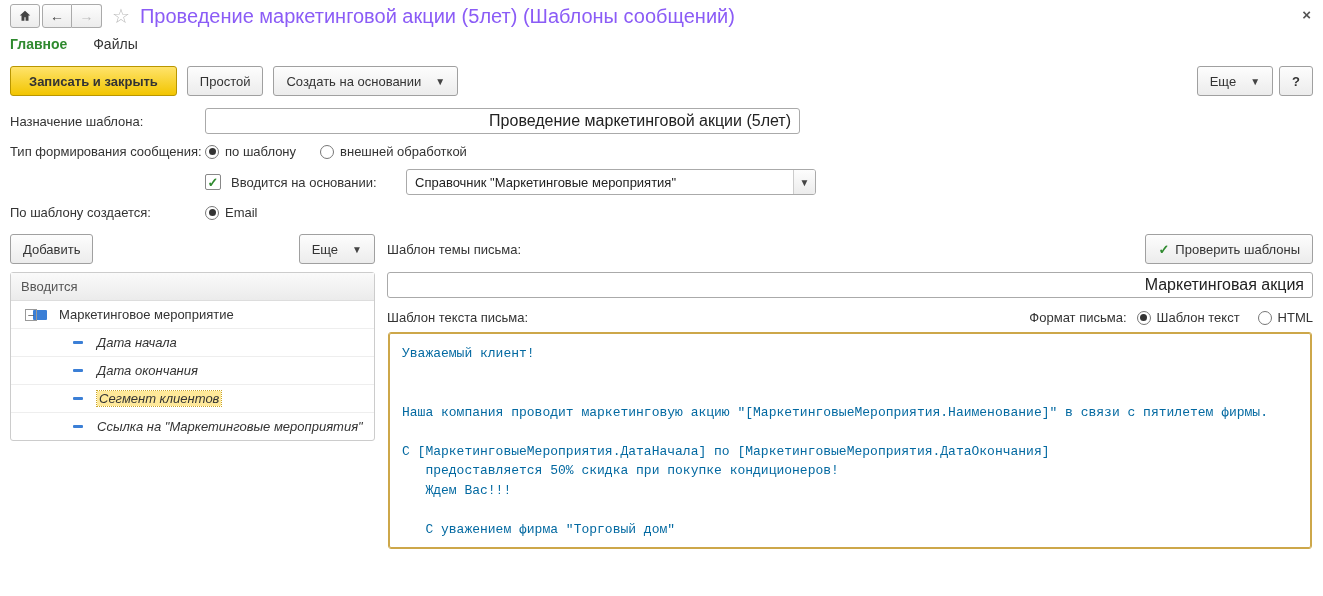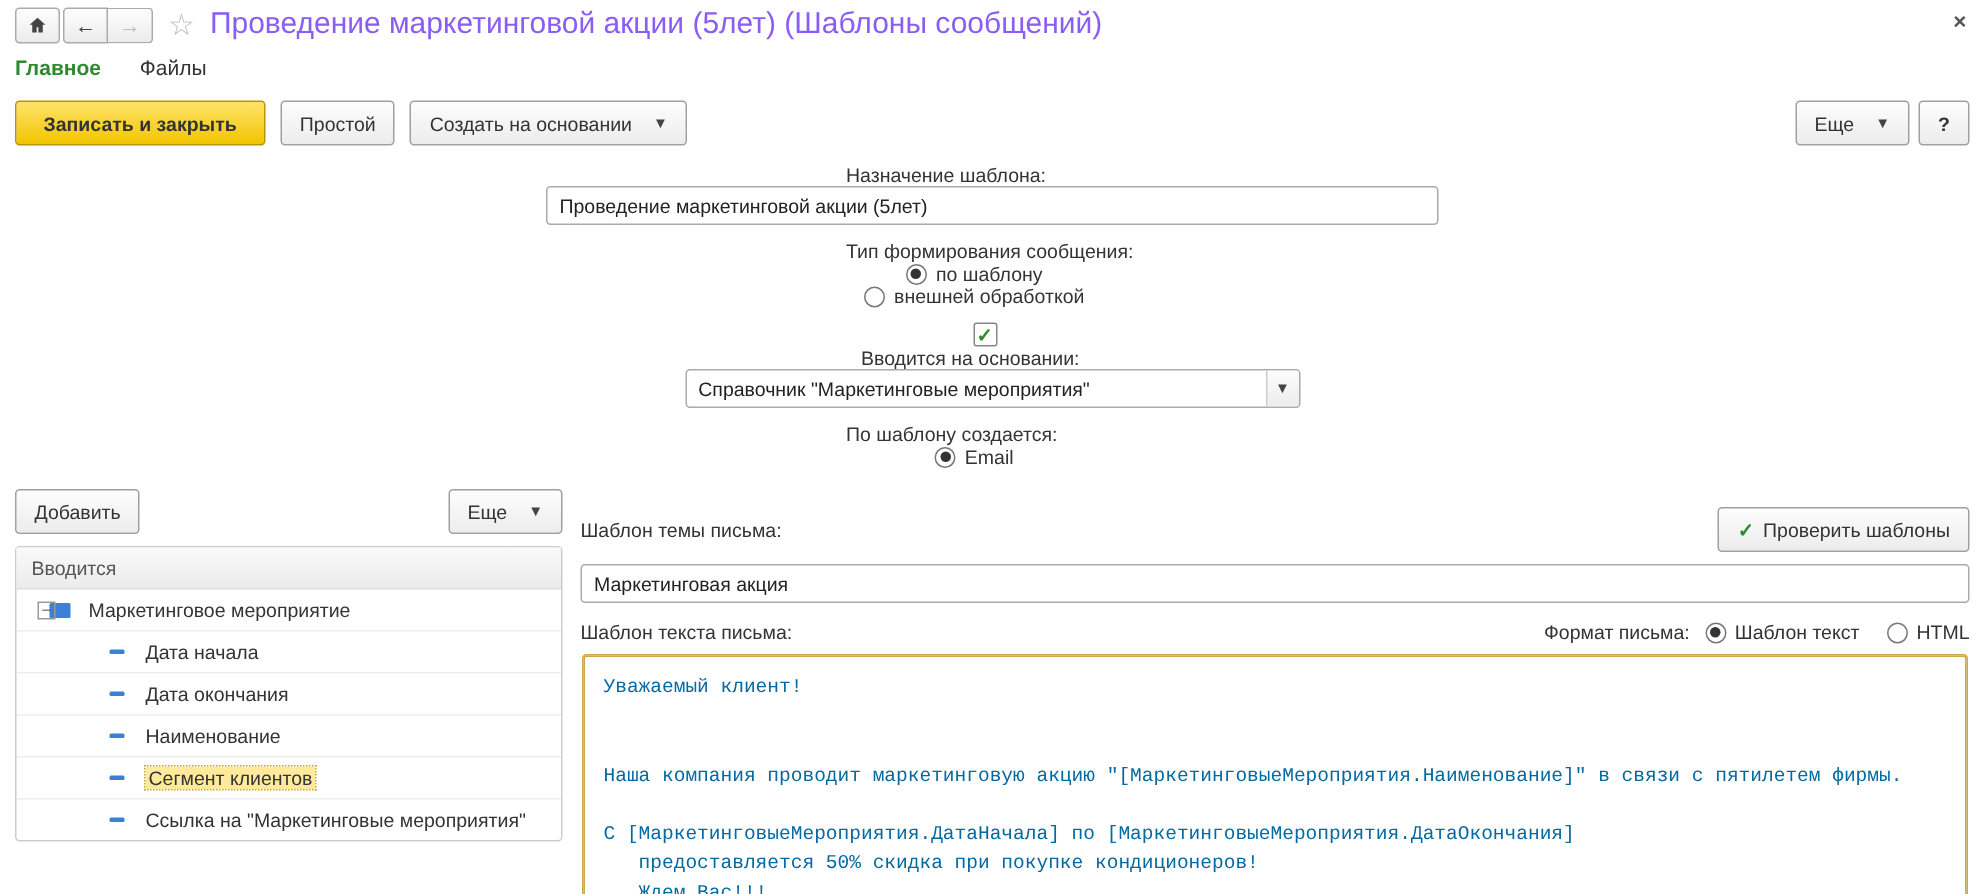--- a/index.html
+++ b/index.html
@@ -114,35 +114,35 @@
     justify-content: center;
     font-weight: bold;
   }
 
   .content { padding: 0 10px; }
 
   .form-row {
     display: flex;
     align-items: center;
     margin-bottom: 10px;
-    flex-direction: column;
   }
   .form-row .lbl {
     width: 195px;
     flex: none;
     color: #333;
   }
   .text-input {
     height: 26px;
     border: 1px solid #aaa;
     border-radius: 3px;
     padding: 0 8px;
-    font-size: 13px;
+    font-size: 16px;
     color: #222;
     background: #fff;
+    text-align: right;
   }
   .radio-wrap {
     display: inline-flex;
     align-items: center;
     margin-right: 24px;
     cursor: pointer;
   }
   .radio-dot {
     width: 14px; height: 14px;
     border: 1px solid #777;
@@ -196,21 +196,21 @@
     background: linear-gradient(#fdfdfd,#ececec);
     cursor: pointer;
   }
 
   .cols {
     display: flex;
     gap: 12px;
     margin-top: 6px;
   }
   .left-col { width: 365px; flex: none; }
-  .right-col { flex: 1; min-width: 0; margin-top: 12px; }
+  .right-col { flex: 1; min-width: 0; }
 
   .left-toolbar {
     display: flex;
     gap: 8px;
     align-items: center;
     margin-bottom: 8px;
   }
   .left-toolbar .spacer { flex: 1; }
 
   .params-box {
@@ -225,21 +225,21 @@
     color: #555;
   }
   .tree-node {
     padding: 6px 8px;
     border-bottom: 1px solid #eee;
     display: flex;
     align-items: center;
     cursor: pointer;
   }
   .tree-node.level-0 { padding-left: 22px; }
-  .tree-node.level-1 { padding-left: 62px; }
+  .tree-node.level-1 { padding-left: 62px; font-style: italic; }
   .tree-node .expander {
     width: 12px; height: 12px;
     border: 1px solid #999;
     font-size: 10px;
     line-height: 10px;
     text-align: center;
     margin-right: 6px;
     position: absolute;
     left: 14px;
     color: #555;
@@ -407,24 +407,20 @@
           <span class="tree-label">Маркетинговое мероприятие</span>
         </div>
         <div class="tree-node level-1">
           <span class="tree-dash"></span>
           <span class="tree-label">Дата начала</span>
         </div>
         <div class="tree-node level-1">
           <span class="tree-dash"></span>
           <span class="tree-label">Дата окончания</span>
         </div>
-        <div class="tree-node level-1">
-          <span class="tree-dash"></span>
-          <span class="tree-label">Наименование</span>
-        </div>
         <div class="tree-node level-1 selected">
           <span class="tree-dash"></span>
           <span class="tree-label">Сегмент клиентов</span>
         </div>
         <div class="tree-node level-1" style="border-bottom:none">
           <span class="tree-dash"></span>
           <span class="tree-label">Ссылка на "Маркетинговые мероприятия"</span>
         </div>
       </div>
     </div>

